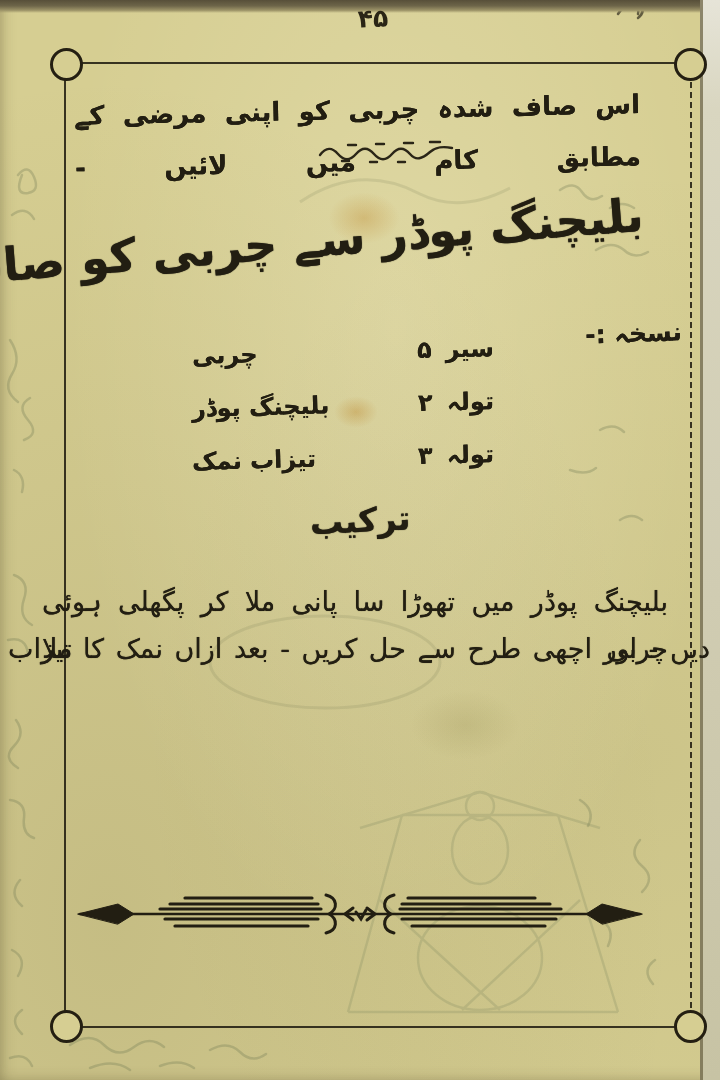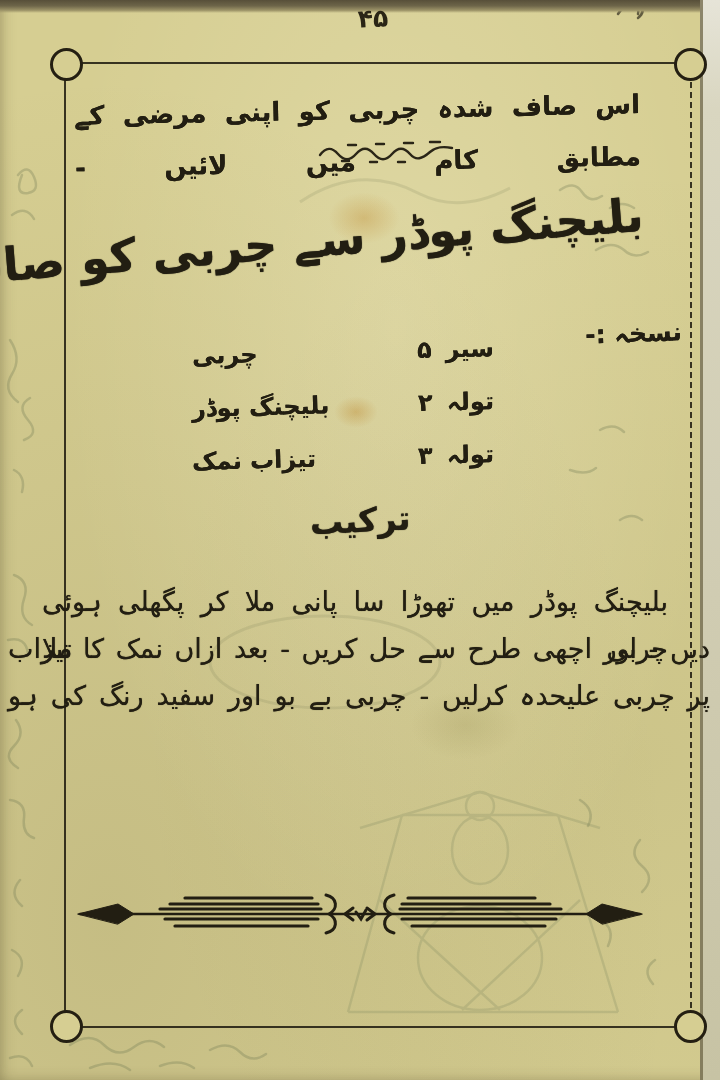--- a/index.html
+++ b/index.html
@@ -154,21 +154,20 @@
         <span>تولہ</span>
       </span>
     </div>
   </div>
 
   <div class="tarkeeb urdu">ترکیب</div>
 
   <div class="method">
     <div class="m-line first">بلیچنگ پوڈر میں تھوڑا سا پانی ملا کر پگھلی ہوئی چربی ملا</div>
     <div class="m-line">دیں - اور اچھی طرح سے حل کریں - بعد ازاں نمک کا تیزاب</div>
-    <div class="m-line">پر چربی علیحدہ کرلیں - چربی بے بو اور سفید رنگ کی ہو</div>
   </div>
 
   <svg class="ornament" width="580" height="52" viewBox="0 0 580 52">
     <g stroke="#221e12" fill="#221e12" stroke-linecap="round">
       <line x1="10" y1="26" x2="570" y2="26" stroke-width="2.5"></line>
       <polygon points="8,26 48,16 64,26 48,36" stroke-width="1"></polygon>
       <polygon points="572,26 532,16 516,26 532,36" stroke-width="1"></polygon>
       <g stroke-width="3.2" fill="none">
         <path d="M115,10 H242 M100,16 H248 M90,21 H251 M95,31 H248 M105,38 H238"></path>
         <path d="M338,10 H465 M332,16 H480 M330,21 H491 M332,31 H486 M342,38 H475"></path>

